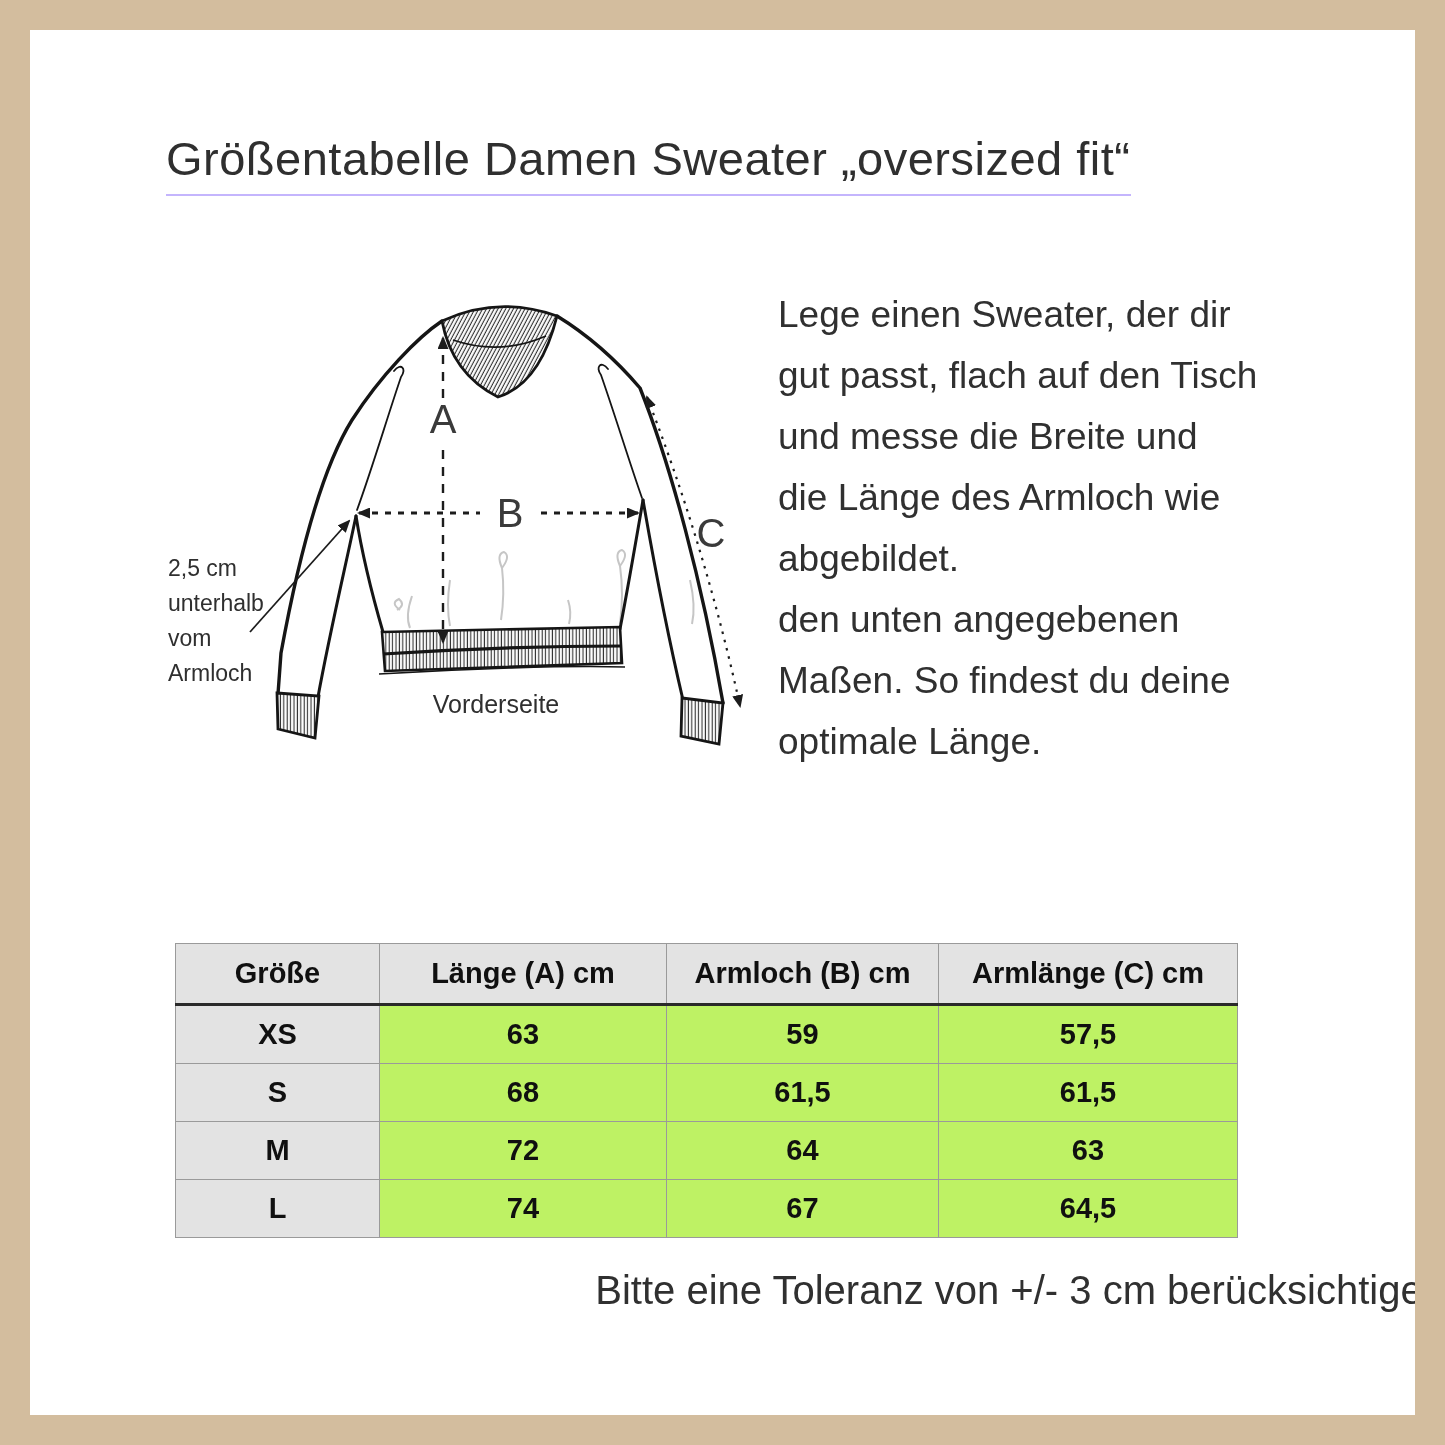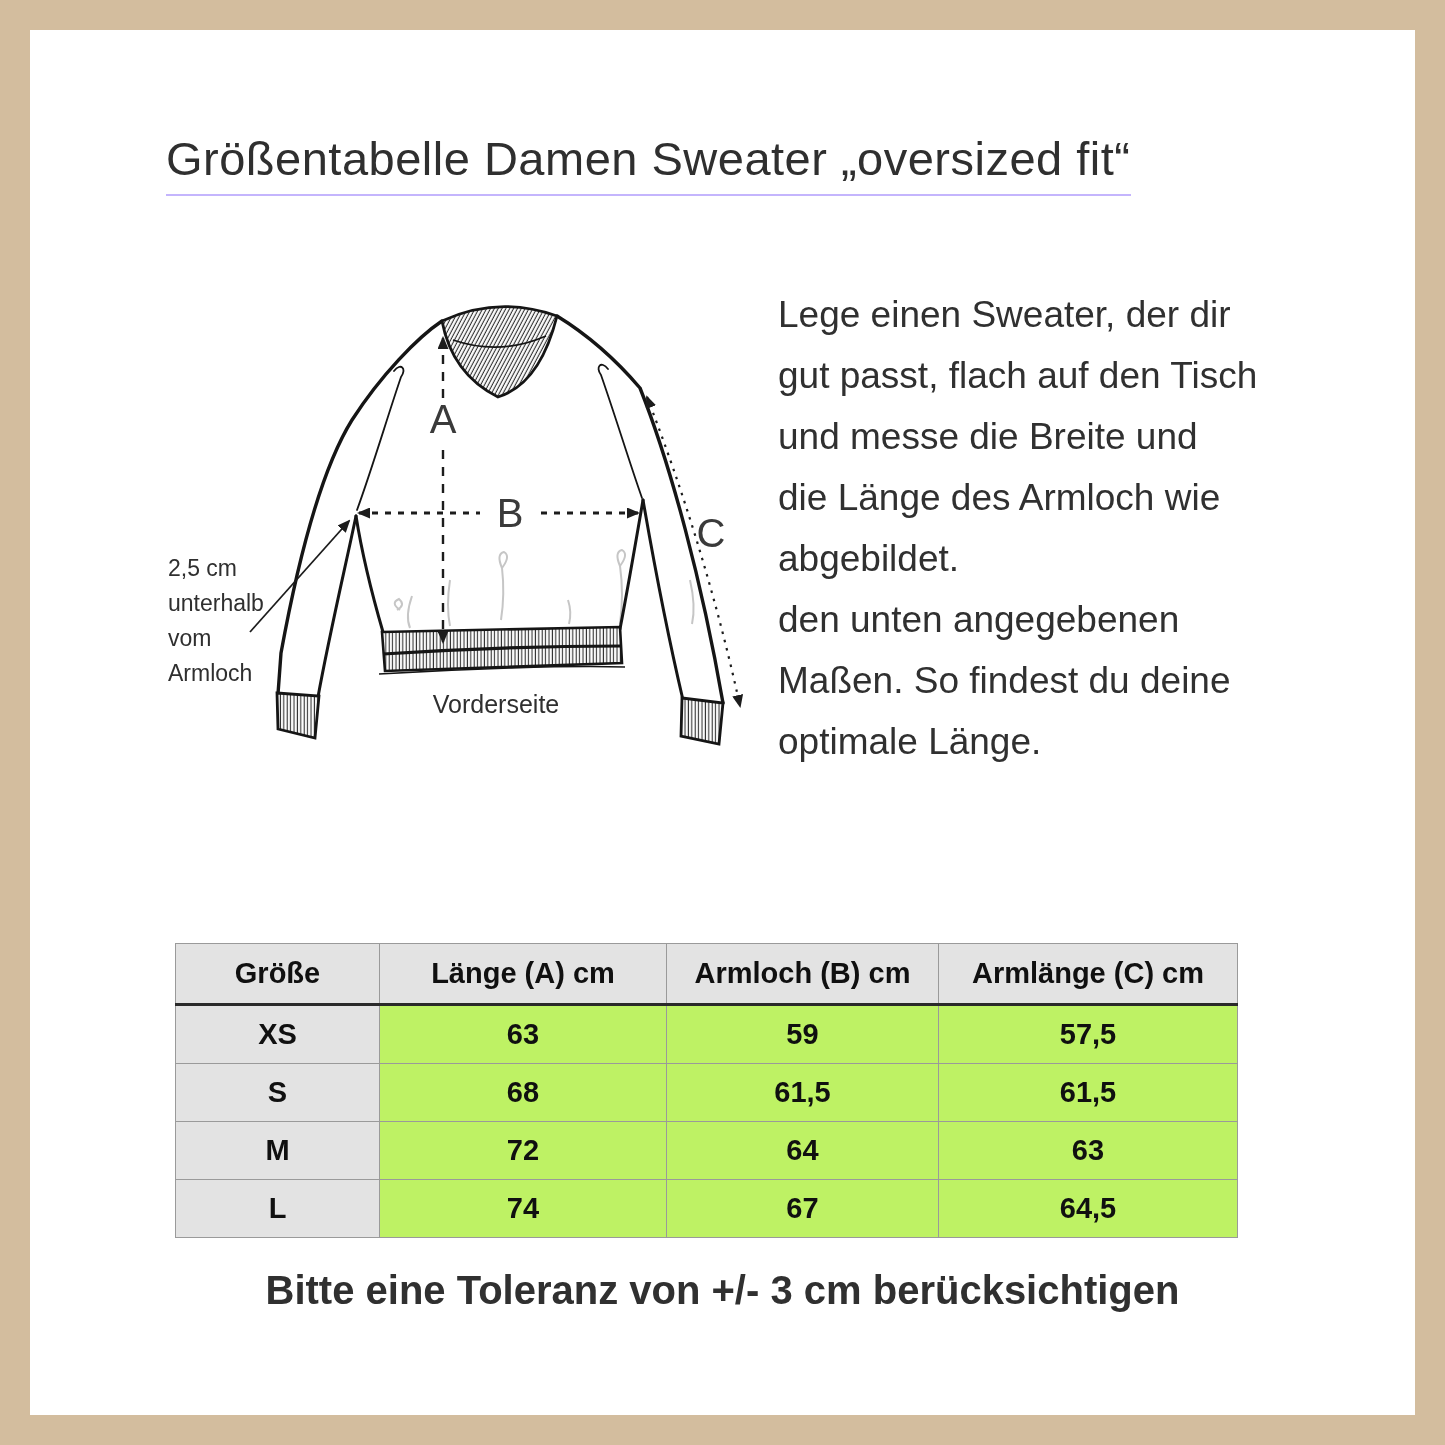--- a/index.html
+++ b/index.html
@@ -40,22 +40,22 @@
     border:1px solid var(--line);text-align:center;vertical-align:middle;padding:0;
   }
   table.size-table thead th{
     background:var(--table-gray);font-weight:700;height:59px;
     border-bottom:3px solid #2a2a2a;
   }
   table.size-table td{height:57px;font-weight:600;background:#bef264;}
   table.size-table td.size-cell{background:var(--table-gray);font-weight:700;}
 
   .tolerance-note{
-    position:absolute;left:0;top:1268px;width:1445px;text-align:center;
-    font-size:40px;font-weight:700;color:#303030;white-space:nowrap;
+    position:absolute;left:0;top:1268px;width:1445px;text-align:right;
+    font-size:40px;font-weight:400;color:#303030;white-space:nowrap;
   }
 
   svg text{font-family:"Liberation Sans", sans-serif;fill:#3a3a3a;}
   svg .marker-letter{font-size:40px;}
   svg .fig-note{font-size:23px;fill:#2f2f2f;}
   svg .fig-caption{font-size:25px;fill:#2f2f2f;}
 </style>
 </head>
 <body>
 

